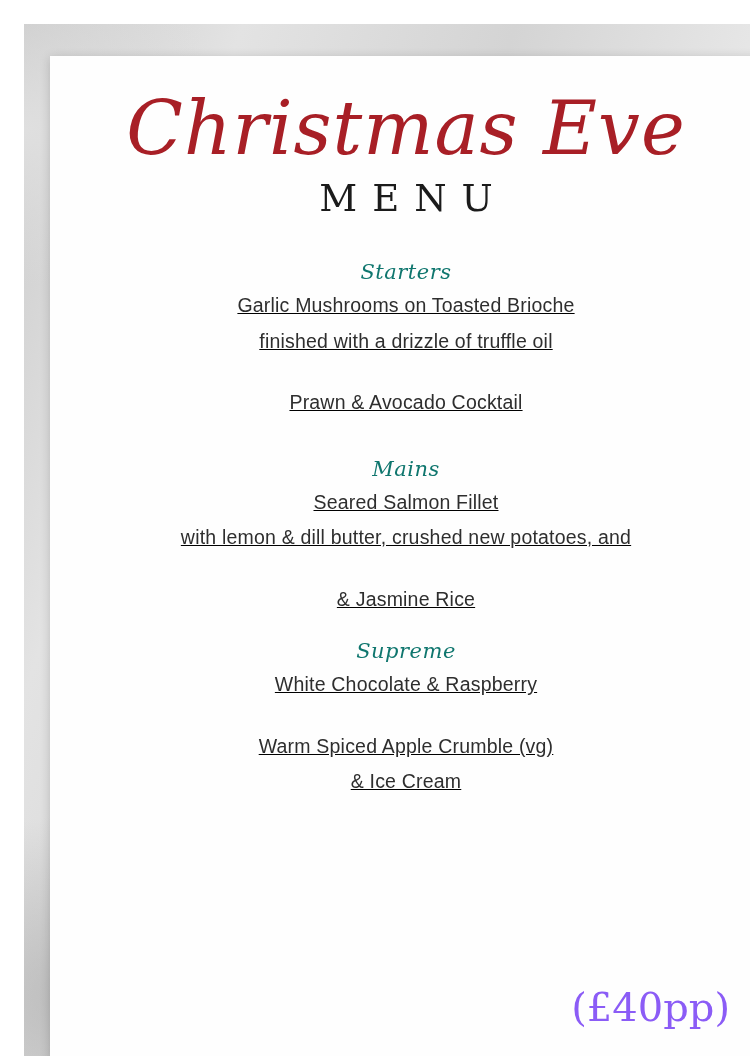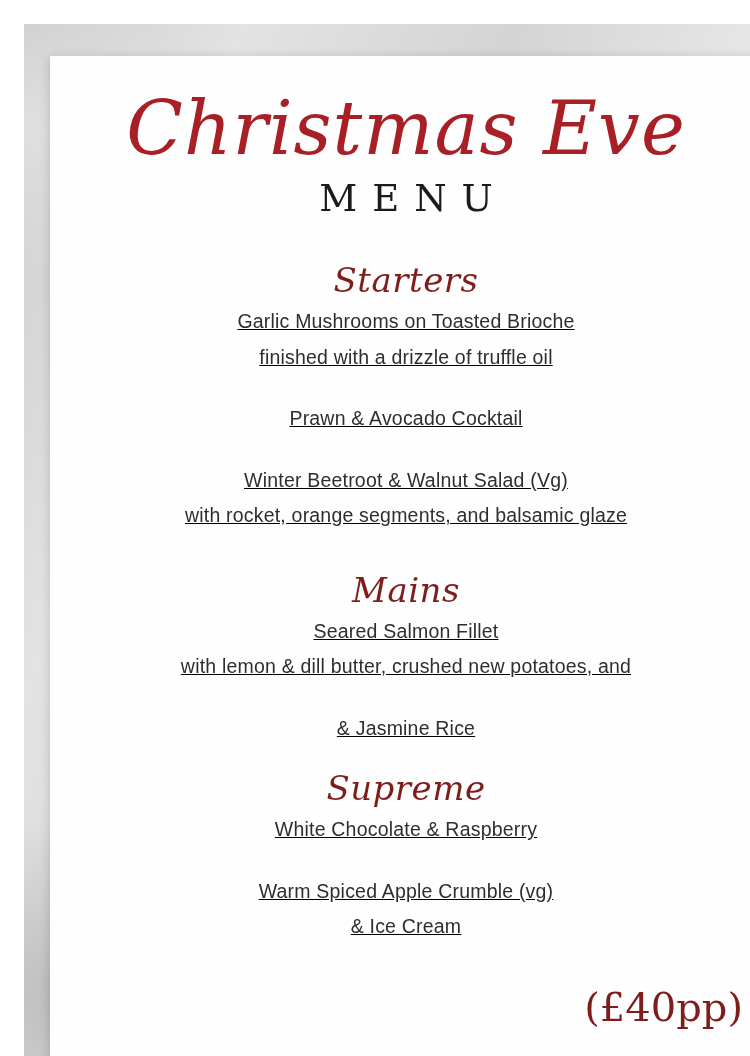--- a/index.html
+++ b/index.html
@@ -53,66 +53,62 @@
     text-indent: 15px; 
     color: #1b1b1b;
     font-weight: 400;
   }
 
   .section { margin-top: 40px; }
 
   .section-heading {
     font-family: "DejaVu Serif", "Liberation Serif", serif;
     font-style: italic;
-    font-size: 34px;
-    color: #7f1d1d;
+    font-size: 21px;
+    color: #0f766e;
     margin-bottom: 7px;
     letter-spacing: 0.5px;
   }
 
   .menu-item { margin-bottom: 34px; text-decoration: underline; }
   .menu-item:last-child { margin-bottom: 0; }
 
   .item-line {
     font-size: 19.5px;
     line-height: 27.5px;
     color: #2e2e2e;
     letter-spacing: 0.2px;
   }
 
   .price {
     position: absolute;
-    right: 11px;
+    right: 24px;
     bottom: 22px;
     font-family: "DejaVu Serif", "Liberation Serif", serif;
     font-size: 40px;
-    color: #7f1d1d;
+    color: #8b5cf6;
   }
 </style>
 </head>
 <body>
 
 <div class="backdrop">
   <div class="card">
 
     <div class="title">Christmas Eve</div>
     <div class="subtitle">MENU</div>
 
     <div class="section">
       <div class="section-heading">Starters</div>
       <div class="menu-item">
         <div class="item-line">Garlic Mushrooms on Toasted Brioche</div>
         <div class="item-line">finished with a drizzle of truffle oil</div>
       </div>
       <div class="menu-item">
         <div class="item-line">Prawn &amp; Avocado Cocktail</div>
-      </div>
-      <div class="menu-item">
-        <div class="item-line">Winter Beetroot &amp; Walnut Salad (Vg)</div>
-        <div class="item-line">with rocket, orange segments, and balsamic glaze</div>
       </div>
     </div>
 
     <div class="section">
       <div class="section-heading">Mains</div>
       <div class="menu-item">
         <div class="item-line">Seared Salmon Fillet</div>
         <div class="item-line">with lemon &amp; dill butter, crushed new potatoes, and</div>
       </div>
       <div class="menu-item">

